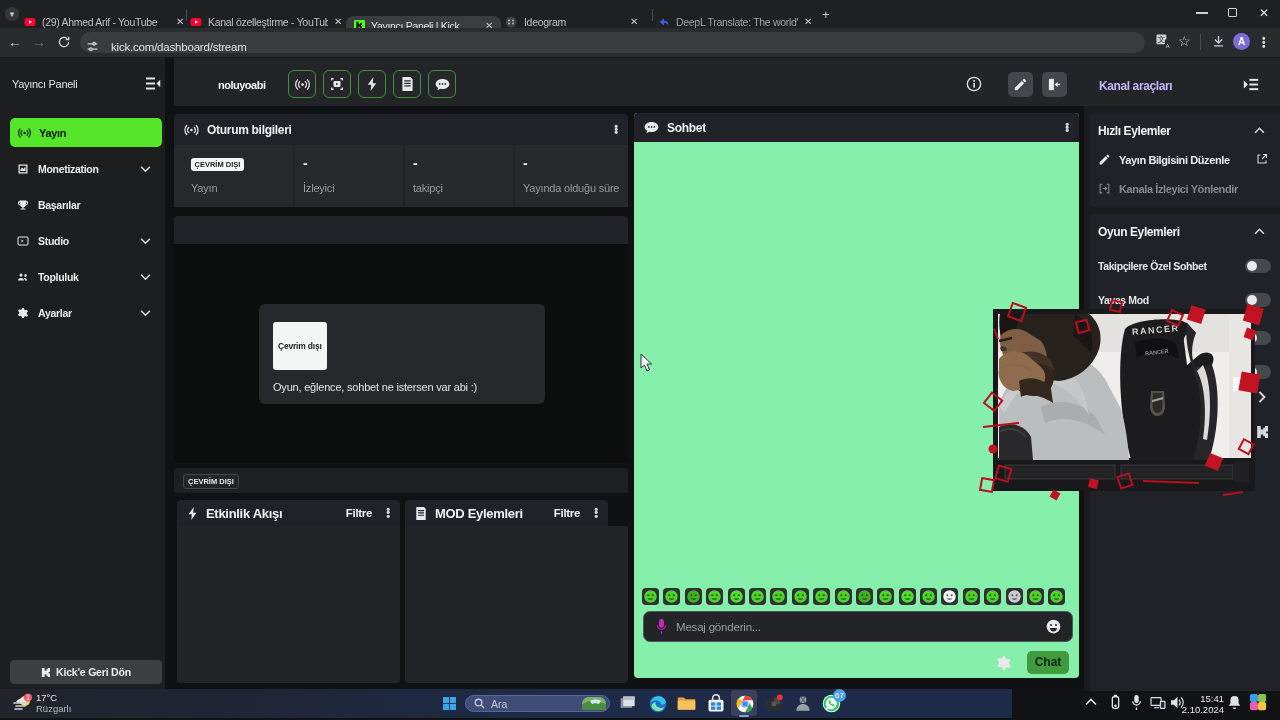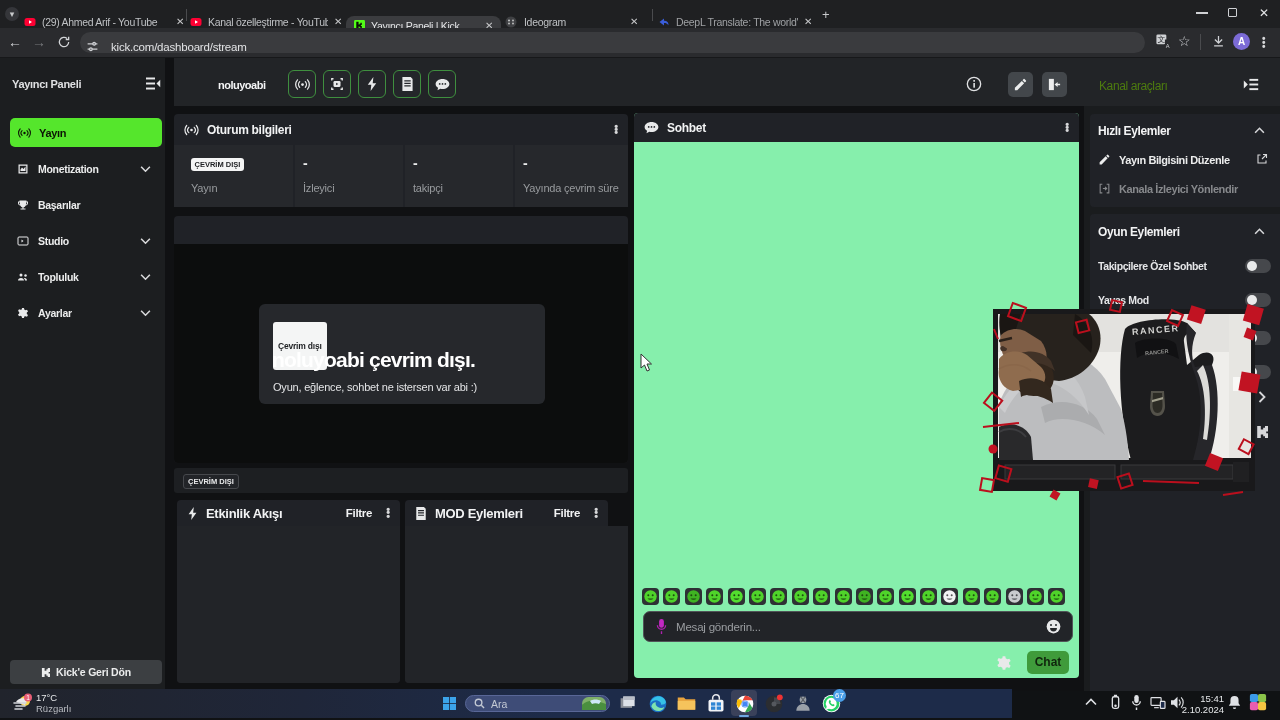--- a/index.html
+++ b/index.html
@@ -119,21 +119,21 @@
       <rect x="5" y="18" width="14" height="2"></rect>
     </svg>
   <div class="abs" style="left:1200px;top:6px;width:1px;height:16px;background:#4a4b4e"></div>
     <div class="abs" style="left:1233px;top:5px;width:17px;height:17px;border-radius:50%;background:#7c6bd6;color:#fff;font-size:10px;text-align:center;line-height:17px;font-weight:bold">A</div>
   <div class="abs dots" style="left:1262px;top:9px;font-size:10px;line-height:4px">•<br>•<br>•</div>
 </div>
 
 <div class="abs" id="appbg"></div>
 <div class="abs" id="topband"></div>
 <div class="abs" id="sidebar">
-  <div class="abs" style="left:12px;top:20px;color:#dfe0e2;font-weight:bold;font-size:11px;letter-spacing:-.3px">Yayıncı Paneli</div>
+  <div class="abs" style="left:12px;top:20px;color:#dfe0e2;font-weight:normal;font-size:11px;letter-spacing:-.3px">Yayıncı Paneli</div>
   <svg class="abs" style="left:146px;top:19px" width="15" height="13" viewBox="0 0 20 16" fill="#e8e9ea">
       <rect x="0" y="0" width="12" height="2.6"></rect>
       <rect x="0" y="6.7" width="12" height="2.6"></rect>
       <rect x="0" y="13.4" width="12" height="2.6"></rect>
       <path d="M19 3v10l-5-5z"></path>
     </svg>
   <div class="abs" style="left:10px;top:60px;width:152px;height:29px;background:#55e62c;border-radius:5px;display:flex;align-items:center;color:#0c1405;font-weight:bold;font-size:11px;letter-spacing:-.3px">
     <svg style="margin:0 8px 0 8px" width="13" height="12" viewBox="0 0 24 20" fill="none" stroke="#0c1405" stroke-width="2" stroke-linecap="round">
         <circle cx="12" cy="10" r="2.2" fill="#0c1405" stroke="none"></circle>
         <path d="M7.5 5.5a6.5 6.5 0 000 9M16.5 5.5a6.5 6.5 0 010 9M4 2.5a11 11 0 000 15M20 2.5a11 11 0 010 15"></path>
@@ -240,21 +240,21 @@
   <svg style="margin:5px" width="15" height="15" viewBox="0 0 24 24" fill="#eceded">
       <path d="M3 17.2V21h3.8L17.8 9.9l-3.7-3.7zM20.7 7a1 1 0 000-1.4L18.4 3.3a1 1 0 00-1.4 0l-1.8 1.8 3.7 3.7z"></path>
     </svg>
 </div>
 <div class="abs" style="left:1042px;top:72px;width:25px;height:25px;background:#43474b;border-radius:5px">
   <svg style="margin:5px" width="15" height="15" viewBox="0 0 24 24" fill="#eceded">
       <rect x="3" y="3" width="8" height="18"></rect>
       <path d="M12 12l5-4v2.8h4v2.4h-4V16z"></path>
     </svg>
 </div>
-<div class="abs" style="left:1099px;top:79px;color:#4d7c0f;font-weight:normal;font-size:12px;letter-spacing:-.4px">Kanal araçları</div>
+<div class="abs" style="left:1099px;top:79px;color:#c4b5fd;font-weight:bold;font-size:12px;letter-spacing:-.4px">Kanal araçları</div>
 <svg class="abs" style="left:1243px;top:78px" width="16" height="13" viewBox="0 0 20 16" fill="#e8e9ea">
     <path d="M1 3v10l5-5z"></path>
     <rect x="8" y="1" width="11" height="2.4"></rect>
     <rect x="8" y="6.8" width="11" height="2.4"></rect>
     <rect x="8" y="12.6" width="11" height="2.4"></rect>
   </svg>
 
 <div class="card" style="left:174px;top:114px;width:454px;height:93px">
   <div class="cardhead" style="height:31px">
     <svg style="margin-right:8px" width="15" height="12" viewBox="0 0 24 20" fill="none" stroke="#e8e9ea" stroke-width="2" stroke-linecap="round">
@@ -272,28 +272,27 @@
 <div class="cell" style="left:295px;top:145px;width:108px;height:62px">
   <div class="abs" style="left:8px;top:10px;color:#eceded;font-weight:bold;font-size:14px">-</div>
   <div class="glabel abs" style="left:8px;top:37px">İzleyici</div>
 </div>
 <div class="cell" style="left:405px;top:145px;width:108px;height:62px">
   <div class="abs" style="left:8px;top:10px;color:#eceded;font-weight:bold;font-size:14px">-</div>
   <div class="glabel abs" style="left:8px;top:37px">takipçi</div>
 </div>
 <div class="cell" style="left:515px;top:145px;width:113px;height:62px">
   <div class="abs" style="left:8px;top:10px;color:#eceded;font-weight:bold;font-size:14px">-</div>
-  <div class="glabel abs" style="left:8px;top:37px;white-space:nowrap">Yayında çevrim süre</div>
+  <div class="glabel abs" style="left:8px;top:37px;white-space:nowrap">Yayında olduğu süre</div>
 </div>
 
 <div class="card" style="left:174px;top:216px;width:454px;height:247px;overflow:hidden">
   <div class="abs" style="left:0;top:28px;width:454px;height:219px;background:#0c0d0d"></div>
   <div class="abs" style="left:85px;top:88px;width:286px;height:100px;background:#26282c;border-radius:6px">
     <div class="abs" style="left:14px;top:18px;background:#f4f5f5;color:#1d1f22;font-weight:bold;font-size:8.5px;letter-spacing:-.2px;padding:19px 5px;border-radius:3px">Çevrim dışı</div>
-    <div class="abs" style="left:13px;top:44px;color:#fff;font-weight:bold;font-size:21px;letter-spacing:-.8px">noluyoabi çevrim dışı.</div>
     <div class="abs" style="left:14px;top:77px;color:#e3e4e6;font-size:11px;letter-spacing:-.2px">Oyun, eğlence, sohbet ne istersen var abi :)</div>
   </div>
 </div>
 
 <div class="abs" style="left:174px;top:468px;width:454px;height:25px;background:#1d1f22;border-radius:3px">
   <div class="abs" style="left:9px;top:6px;border:1px solid #46484c;border-radius:3px;background:#222428;color:#e8e9ea;font-weight:bold;font-size:7.5px;padding:2px 4px">ÇEVRİM DIŞI</div>
 </div>
 
 <div class="card" style="left:177px;top:500px;width:223px;height:183px">
   <div class="cardhead" style="height:26px;font-size:13px">

